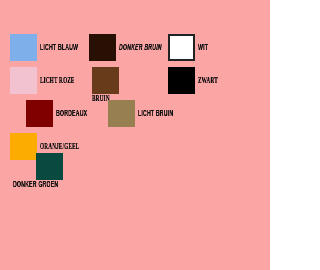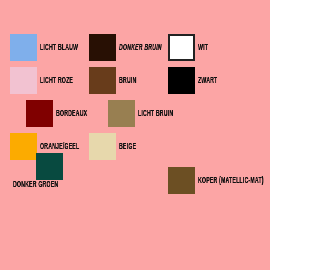--- a/index.html
+++ b/index.html
@@ -43,23 +43,23 @@
     transform-origin: left center;
     will-change: transform;
     line-height: 1;
   }
   
   .c0 { left: 10px; }
   .c1 { left: 89px; }
   .c2 { left: 167.5px; }
   
   .r0 { top: 33.6px; }
-  .r1 { top: 66.85px; }
+  .r1 { top: 66.85px; font-family: Liberation Serif, serif; }
   .r2 { top: 100.1px; }
-  .r3 { top: 133.35px; }
+  .r3 { top: 133.35px; font-family: Liberation Serif, serif; }
   .r4 { top: 166.6px; }
 </style>
 </head>
 <body style="background: rgb(255, 255, 255);">
 
 <div id="page">
 
   <div class="swatch-item c0 r0" style="height: 27px; left: 10px; top: 33.6px;">
     <div class="swatch" style="background-color: rgb(127, 175, 235); width: 27px; height: 27px;"></div>
     <div class="swatch-label" style="color: rgb(17, 17, 17); text-shadow: rgb(17, 17, 17) 0px 0px 0.18px;">LICHT BLAUW</div>
@@ -78,39 +78,31 @@
   </div>
   <div class="swatch-item c0 r4" style="height: 27px; left: 10px; top: 153px; flex-direction: column;">
     <div class="swatch" style="background-color: rgb(8, 74, 64); width: 27px; height: 27px;"></div>
     <div class="swatch-label" style="color: rgb(17, 17, 17); text-shadow: rgb(17, 17, 17) 0px 0px 0.18px;">DONKER GROEN</div>
   </div>
 
   <div class="swatch-item c1 r0" style="height: 27px; left: 89px; top: 33.6px; font-style: italic;">
     <div class="swatch" style="background-color: rgb(40, 16, 4); width: 27px; height: 27px;"></div>
     <div class="swatch-label" style="color: rgb(17, 17, 17); text-shadow: rgb(17, 17, 17) 0px 0px 0.18px;">DONKER BRUIN</div>
   </div>
-  <div class="swatch-item c1 r1" style="height: 27px; left: 89px; top: 66.85px;">
+  <div class="swatch-item c1 r1" style="height: 27px; left: 89px; top: 66.85px; flex-direction: column;">
     <div class="swatch" style="background-color: rgb(104, 60, 27); width: 27px; height: 27px;"></div>
     <div class="swatch-label" style="color: rgb(17, 17, 17); text-shadow: rgb(17, 17, 17) 0px 0px 0.18px;">BRUIN</div>
   </div>
   <div class="swatch-item c1 r2" style="height: 27px; left: 89px; top: 100.1px; padding-left: 19px;">
     <div class="swatch" style="background-color: rgb(152, 127, 81); width: 27px; height: 27px;"></div>
     <div class="swatch-label" style="color: rgb(17, 17, 17); text-shadow: rgb(17, 17, 17) 0px 0px 0.18px;">LICHT BRUIN</div>
-  </div>
-  <div class="swatch-item c1 r3" style="height: 27px; left: 89px; top: 133.35px;">
-    <div class="swatch" style="background-color: rgb(231, 216, 172); width: 27px; height: 27px;"></div>
-    <div class="swatch-label" style="color: rgb(17, 17, 17); text-shadow: rgb(17, 17, 17) 0px 0px 0.18px;">BEIGE</div>
   </div>
 
   <div class="swatch-item c2 r0" style="height: 27px; left: 167.5px; top: 33.6px;">
     <div class="swatch outlined" style="background-color: rgb(255, 255, 255); width: 27px; height: 27px; border: 2px solid rgb(34, 34, 34);"></div>
     <div class="swatch-label" style="color: rgb(17, 17, 17); text-shadow: rgb(17, 17, 17) 0px 0px 0.18px;">WIT</div>
   </div>
   <div class="swatch-item c2 r1" style="height: 27px; left: 167.5px; top: 66.85px;">
     <div class="swatch" style="background-color: rgb(0, 0, 0); width: 27px; height: 27px;"></div>
     <div class="swatch-label" style="color: rgb(17, 17, 17); text-shadow: rgb(17, 17, 17) 0px 0px 0.18px;">ZWART</div>
   </div>
-  <div class="swatch-item c2 r4" style="height: 27px; left: 167.5px; top: 166.6px;">
-    <div class="swatch" style="background-color: rgb(108, 79, 35); width: 27px; height: 27px;"></div>
-    <div class="swatch-label" style="color: rgb(17, 17, 17); text-shadow: rgb(17, 17, 17) 0px 0px 0.18px;">KOPER (MATELLIC-MAT)</div>
-  </div>
 
 </div>
 
 </body></html>

